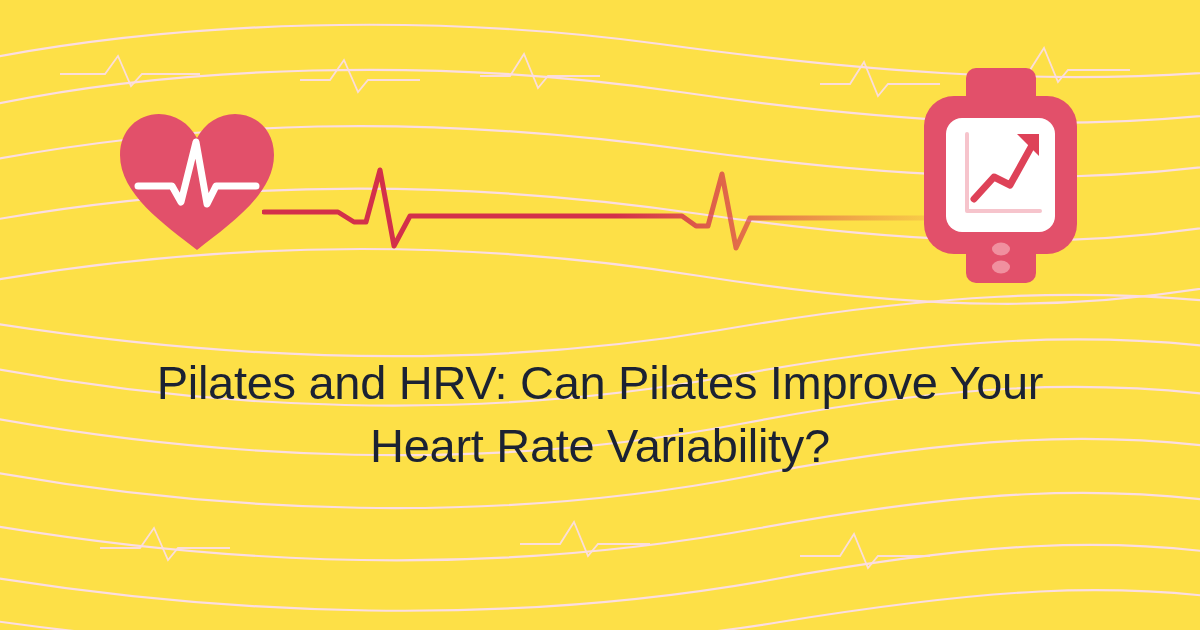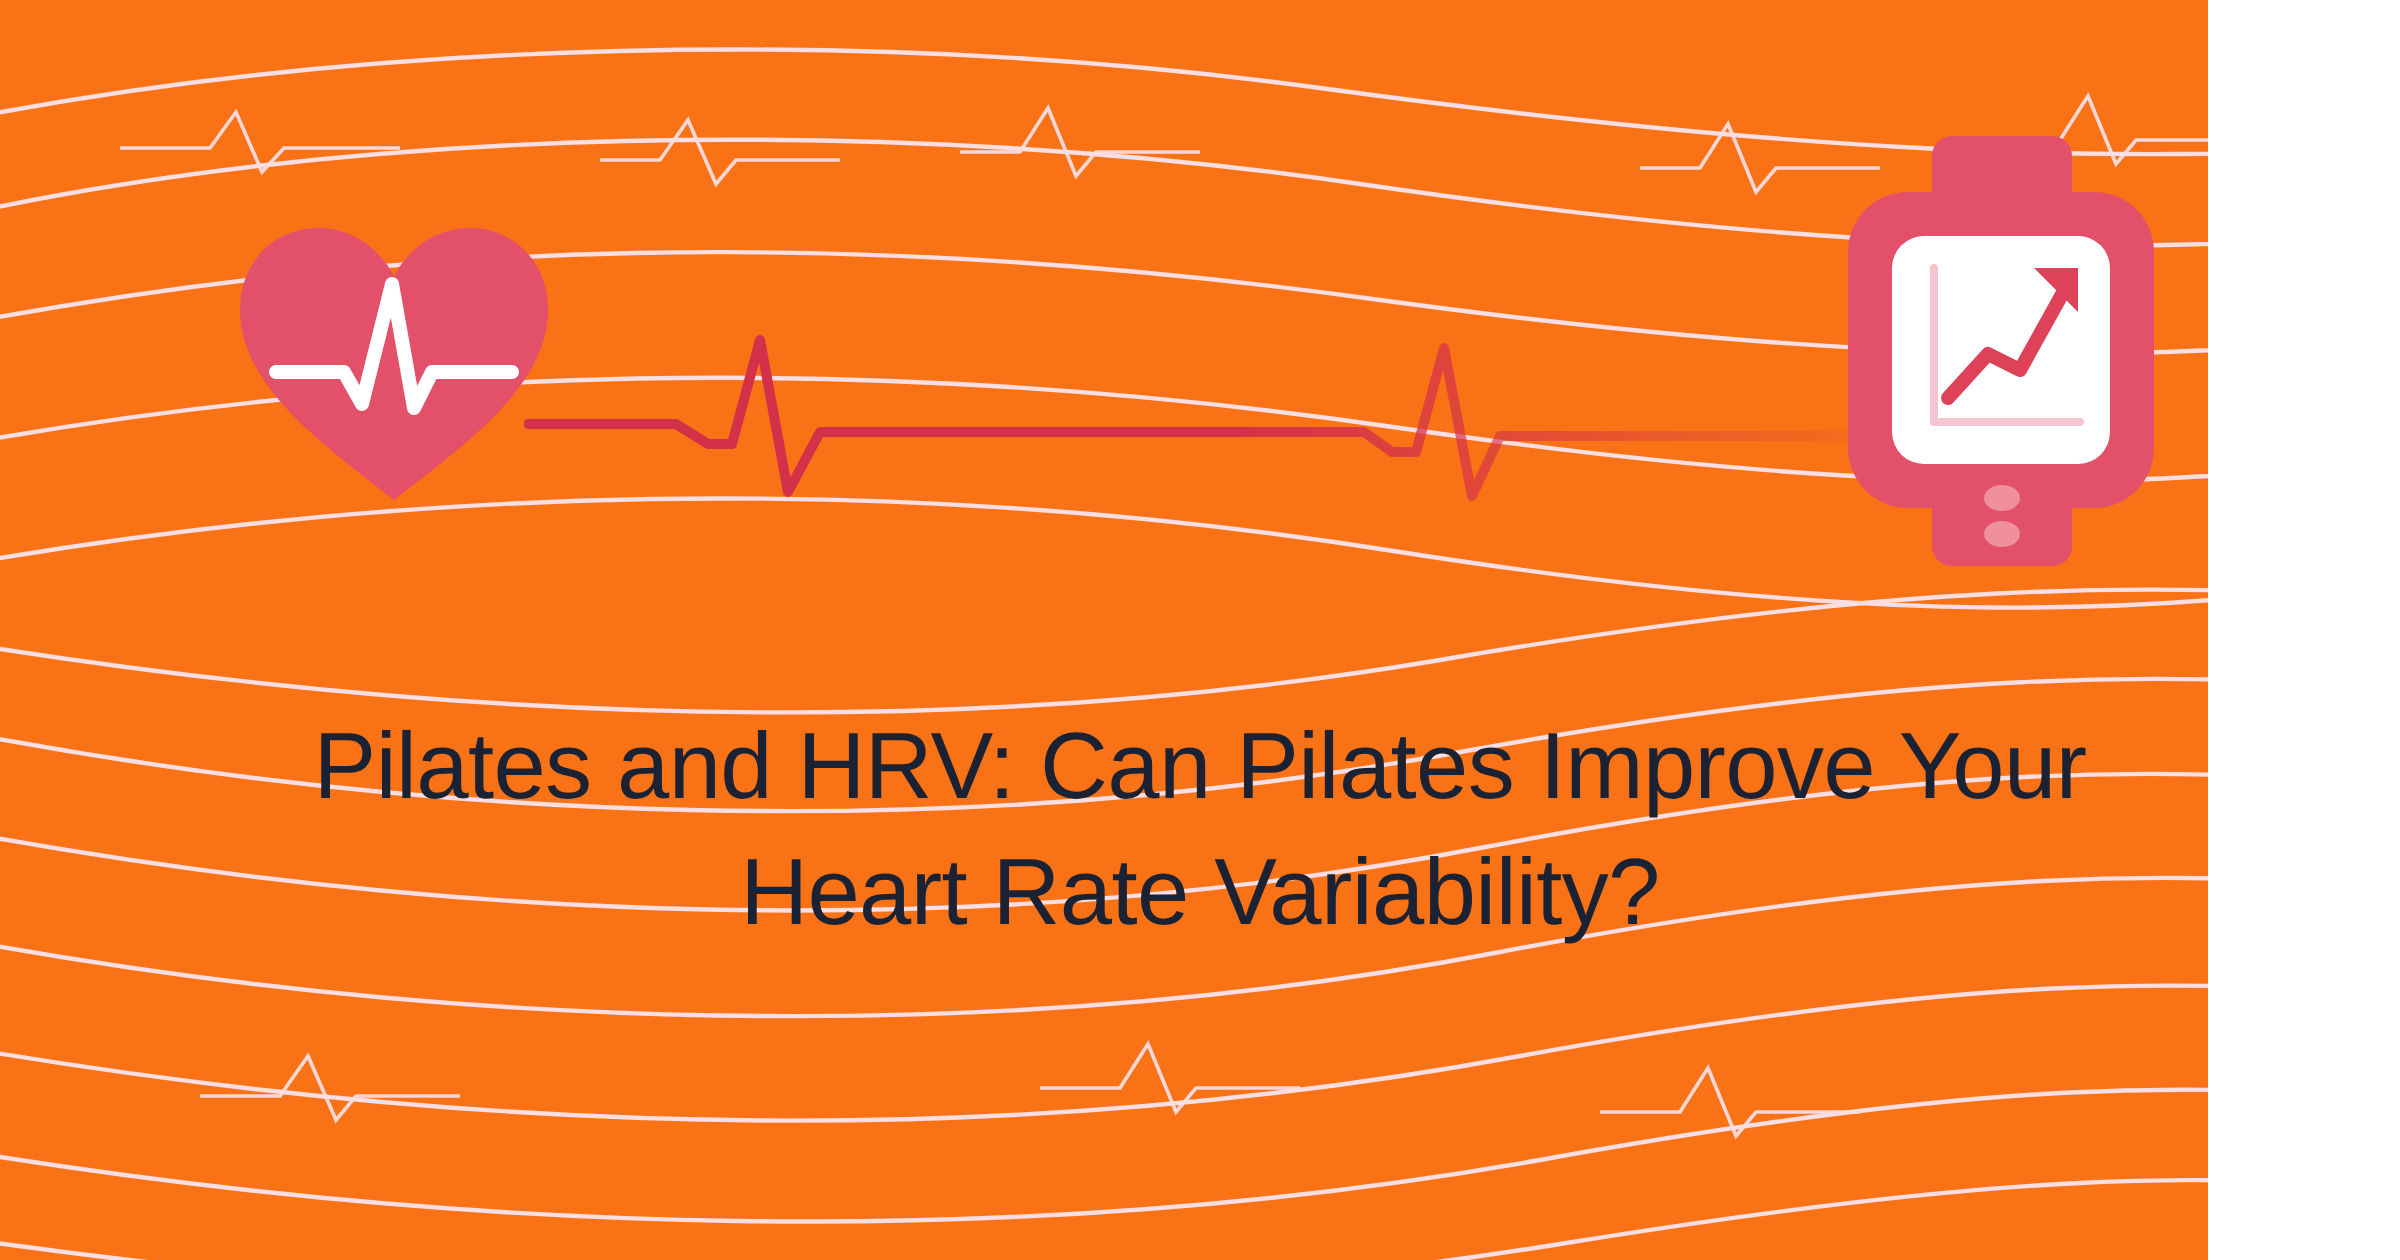--- a/index.html
+++ b/index.html
@@ -7,23 +7,23 @@
     padding: 0;
   }
   body {
     width: 1200px;
     height: 630px;
     overflow: hidden;
     font-family: "Liberation Sans", sans-serif;
   }
   #card {
     position: relative;
-    width: 1104px;
+    width: 1200px;
     height: 630px;
-    background: #f97316;
+    background: #fde047;
     overflow: hidden;
   }
   #bg-waves {
     position: absolute;
     left: 0;
     top: 0;
     width: 1200px;
     height: 630px;
   }
   #hero-row {

